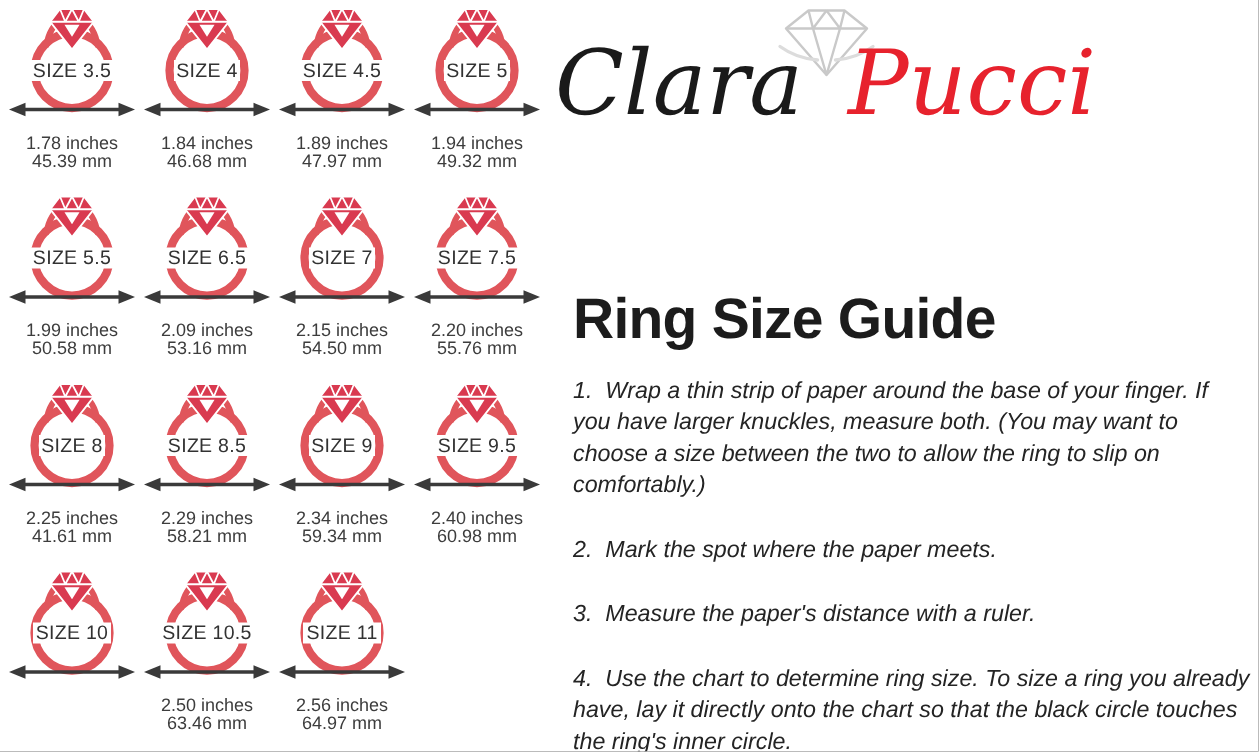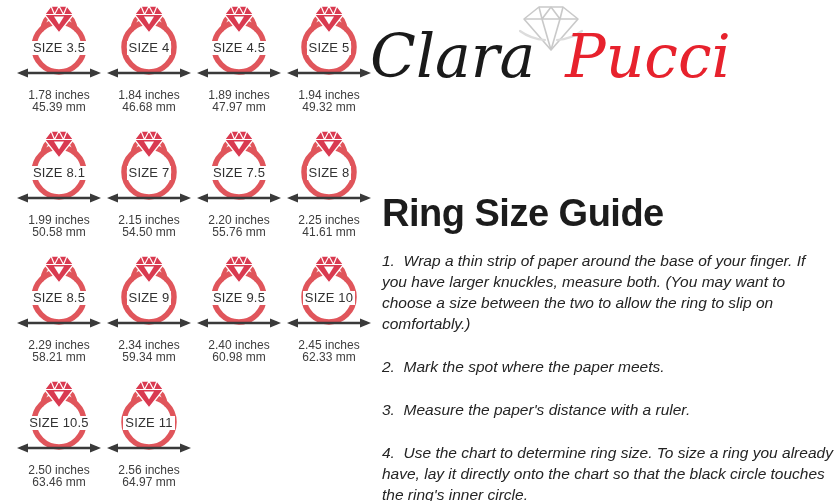--- a/index.html
+++ b/index.html
@@ -3,21 +3,21 @@
 <meta charset="utf-8">
 <style>
   html,body{margin:0;padding:0;background:#888;}
   *{box-sizing:border-box;}
   #stage{
     position:relative;width:839px;height:501px;background:#ffffff;
     font-family:"Liberation Sans",sans-serif;overflow:hidden;margin:0 auto;
   }
   
   #size-grid{
-    position:absolute;left:14px;top:0;width:362px;
+    position:absolute;left:3px;top:0;width:362px;
     display:grid;grid-template-columns:repeat(4,90px);grid-auto-rows:125px;
   }
   .cell{position:relative;width:90px;height:125px;}
   .ringsvg{position:absolute;left:0;top:2px;width:90px;height:85px;}
   .slab-wrap{position:absolute;left:0;top:38px;width:100%;text-align:center;}
   .slab{
     display:inline-block;background:#fff;padding:0 2px;
     font-size:13px;line-height:14px;color:var(--label-color,#333);
     letter-spacing:.2px;white-space:nowrap;
   }
@@ -109,30 +109,40 @@
         <div class="meas">
           <div>1.94 inches</div>
           <div>49.32 mm</div>
         </div>
       </div>
 
     <div class="cell">
         <svg class="ringsvg">
           <use href="#ringsym"></use>
         </svg>
-        <div class="slab-wrap"><span class="slab">SIZE 8.1</span></div>
+        <div class="slab-wrap"><span class="slab">SIZE 5.5</span></div>
         <div class="meas">
           <div>1.99 inches</div>
           <div>50.58 mm</div>
         </div>
       </div>
     <div class="cell">
         <svg class="ringsvg">
           <use href="#ringsym"></use>
         </svg>
+        <div class="slab-wrap"><span class="slab">SIZE 6.5</span></div>
+        <div class="meas">
+          <div>2.09 inches</div>
+          <div>53.16 mm</div>
+        </div>
+      </div>
+    <div class="cell">
+        <svg class="ringsvg">
+          <use href="#ringsym"></use>
+        </svg>
         <div class="slab-wrap"><span class="slab">SIZE 7</span></div>
         <div class="meas">
           <div>2.15 inches</div>
           <div>54.50 mm</div>
         </div>
       </div>
 
     <div class="cell">
         <svg class="ringsvg">
           <use href="#ringsym"></use>
@@ -182,24 +192,20 @@
         <div class="meas">
           <div>2.40 inches</div>
           <div>60.98 mm</div>
         </div>
       </div>
     <div class="cell">
         <svg class="ringsvg">
           <use href="#ringsym"></use>
         </svg>
         <div class="slab-wrap"><span class="slab">SIZE 10</span></div>
-        <div class="meas">
-          <div>2.45 inches</div>
-          <div>62.33 mm</div>
-        </div>
       </div>
     <div class="cell">
         <svg class="ringsvg">
           <use href="#ringsym"></use>
         </svg>
         <div class="slab-wrap"><span class="slab">SIZE 10.5</span></div>
         <div class="meas">
           <div>2.50 inches</div>
           <div>63.46 mm</div>
         </div>

